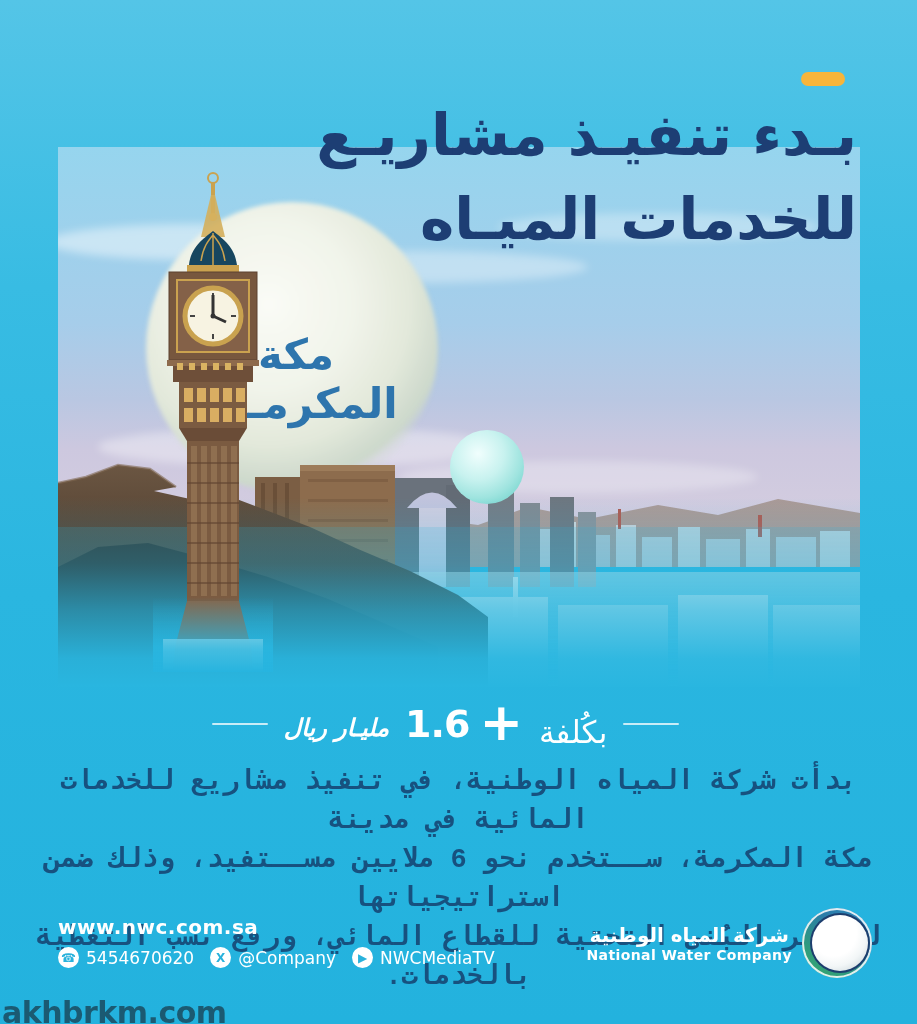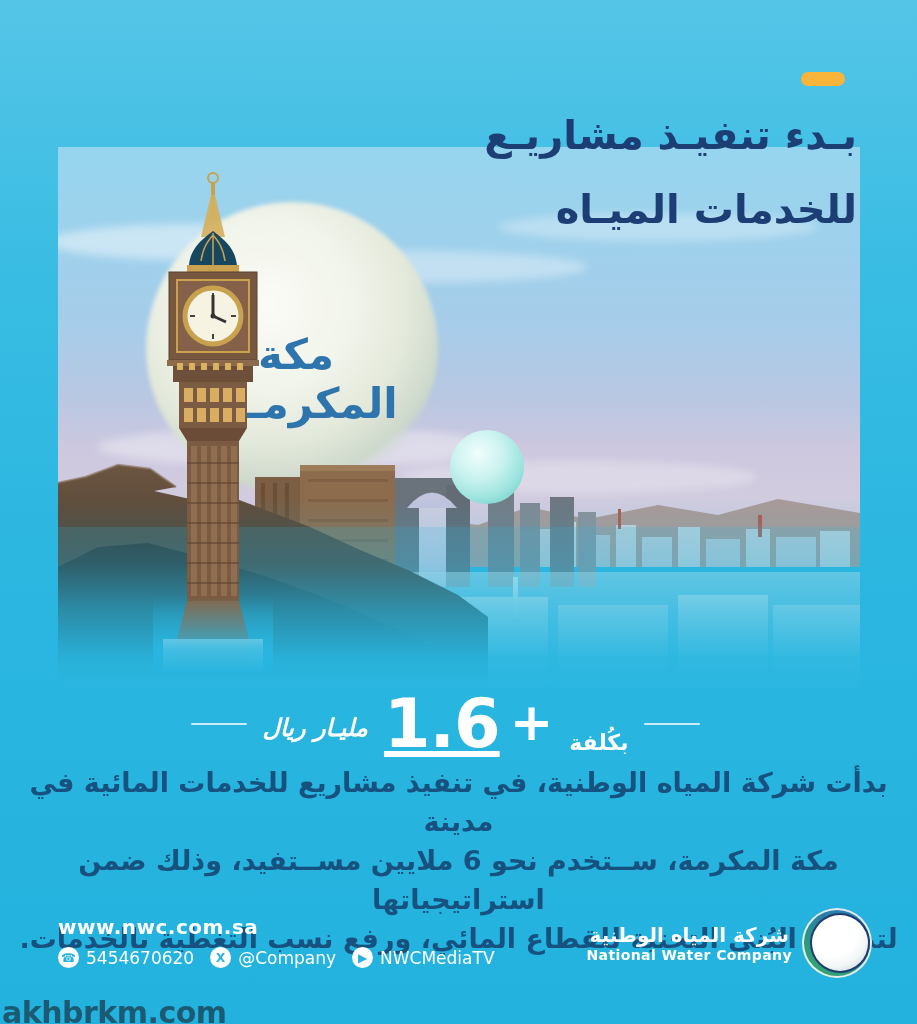--- a/index.html
+++ b/index.html
@@ -12,33 +12,33 @@
   
   .scene{position:absolute;left:58px;top:147px;z-index:1;}
   .city-label{
     position:absolute;left:150px;top:330px;width:292px;z-index:2;
     text-align:center;direction:rtl;font-size:42px;font-weight:800;color:#2e75ad;
   }
   .tower{position:absolute;left:153px;top:167px;z-index:3;}
   
   .headline{position:absolute;top:72px;right:60px;z-index:4;text-align:right;direction:rtl;}
   .accent-dash{width:44px;height:14px;border-radius:7px;background:#f8b53a;margin:0 12px 12px auto;}
-  .headline .line{font-size:40px;line-height:74px;font-weight:800;color:#1d3e74;white-space:nowrap;}
+  .headline .line{font-size:58px;line-height:74px;font-weight:800;color:#1d3e74;white-space:nowrap;margin-top:10px;}
   
   .cost-row{
     position:absolute;top:688px;left:-13px;width:100%;height:72px;z-index:4;
     display:flex;align-items:center;justify-content:center;gap:16px;direction:ltr;color:#fff;
   }
   .rule{width:56px;height:2px;background:rgba(255,255,255,.75);border-radius:1px;flex:0 0 auto;}
   .cost-unit{font-size:24px;font-weight:600;direction:rtl;position:relative;top:4px;font-style:italic;}
-  .cost-amount{font-size:67px;font-weight:800;letter-spacing:-1px;text-decoration:underline;}
+  .cost-amount{font-size:38px;font-weight:800;letter-spacing:-1px;}
   .cost-sign{font-size:52px;font-weight:800;position:relative;top:-2px;margin-left:-6px;}
-  .cost-prefix{font-size:22px;font-weight:700;direction:rtl;position:relative;top:18px;}
-  
-  .body-par{position:absolute;top:763px;left:0;width:100%;z-index:4;text-align:center;direction:rtl;}
+  .cost-prefix{font-size:31px;font-weight:400;direction:rtl;position:relative;top:8px;}
+  
+  .body-par{position:absolute;top:763px;left:0;width:100%;z-index:4;text-align:center;direction:rtl;font-family:Liberation Mono, monospace;}
   .body-par .bline{font-size:27px;line-height:39px;font-weight:700;color:#17517f;}
   
   .footer-left{position:absolute;left:58px;top:915px;z-index:4;color:#fff;}
   .website{font-size:20px;font-weight:700;letter-spacing:.5px;margin-bottom:8px;cursor:pointer;}
   .contacts{display:flex;align-items:center;gap:16px;font-size:17px;}
   .contact{display:flex;align-items:center;gap:7px;cursor:pointer;}
   .ci{width:21px;height:21px;border-radius:50%;background:#fff;color:#29b2dc;
       display:flex;align-items:center;justify-content:center;font-size:12px;font-weight:700;line-height:1;}
   .footer-right{position:absolute;right:45px;top:908px;z-index:4;display:flex;align-items:center;gap:10px;color:#fff;}
   .logo-text{text-align:center;}

